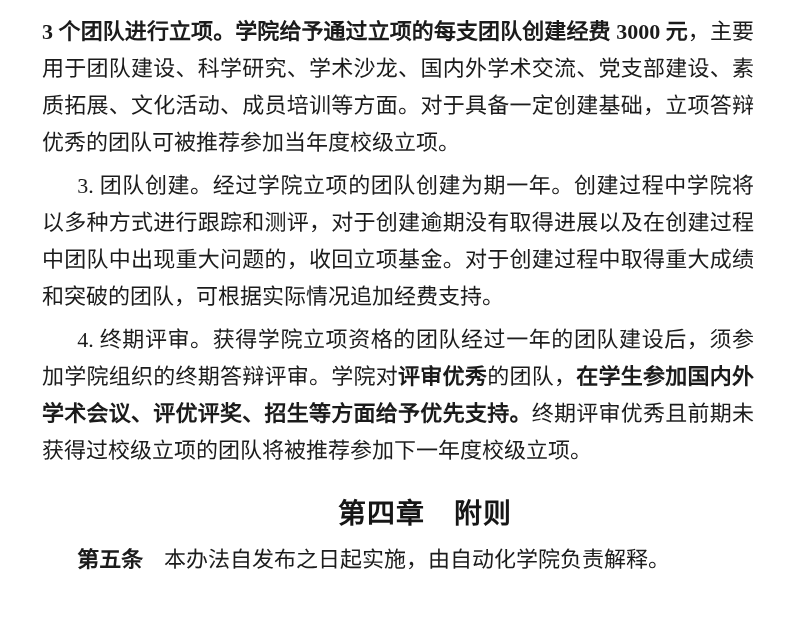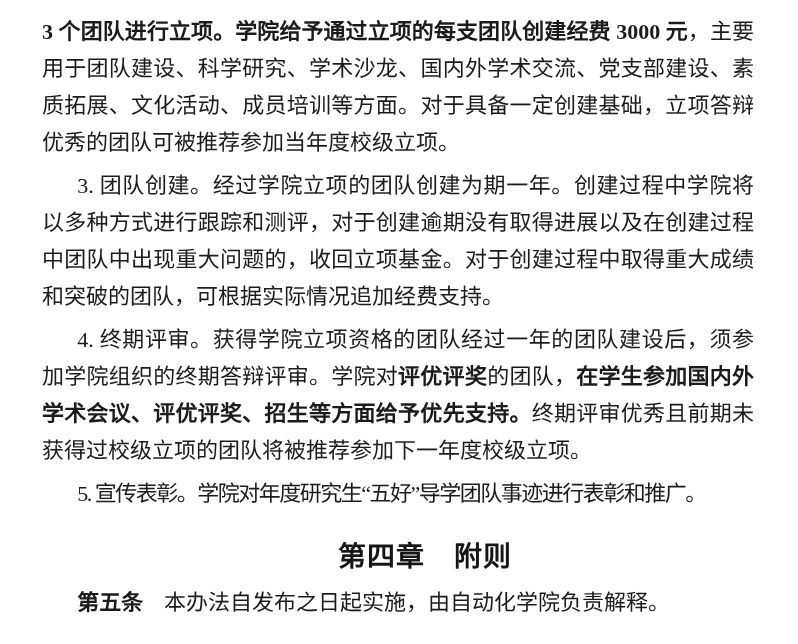--- a/index.html
+++ b/index.html
@@ -49,21 +49,20 @@
 </style>
 </head>
 <body>
 
 <div class="page">
 
   <p class="para"><span class="b">3 个团队进行立项。学院给予通过立项的每支团队创建经费 3000 元</span><span>，主要用于团队建设、科学研究、学术沙龙、国内外学术交流、党支部建设、素质拓展、文化活动、成员培训等方面。对于具备一定创建基础，立项答辩优秀的团队可被推荐参加当年度校级立项。</span></p>
 
   <p class="para indent"><span>3. 团队创建。经过学院立项的团队创建为期一年。创建过程中学院将以多种方式进行跟踪和测评，对于创建逾期没有取得进展以及在创建过程中团队中出现重大问题的，收回立项基金。对于创建过程中取得重大成绩和突破的团队，可根据实际情况追加经费支持。</span></p>
 
-  <p class="para indent"><span>4. 终期评审。获得学院立项资格的团队经过一年的团队建设后，须参加学院组织的终期答辩评审。学院对</span><span class="b">评优评奖</span><span>的团队，</span><span class="b">在学生参加国内外学术会议、评优评奖、招生等方面给予优先支持。</span><span>终期评审优秀且前期未获得过校级立项的团队将被推荐参加下一年度校级立项。</span></p>
+  <p class="para indent"><span>4. 终期评审。获得学院立项资格的团队经过一年的团队建设后，须参加学院组织的终期答辩评审。学院对</span><span class="b">评审优秀</span><span>的团队，</span><span class="b">在学生参加国内外学术会议、评优评奖、招生等方面给予优先支持。</span><span>终期评审优秀且前期未获得过校级立项的团队将被推荐参加下一年度校级立项。</span></p>
 
-  <p class="para indent tight"><span>5. 宣传表彰。学院对年度研究生“五好”导学团队事迹进行表彰和推广。</span></p>
 
   <h2 class="chapter">第四章　附则</h2>
 
   <p class="clause indent"><span class="b">第五条</span><span class="clause-text">本办法自发布之日起实施，由自动化学院负责解释。</span></p>
 
 </div>
 
 </body></html>

